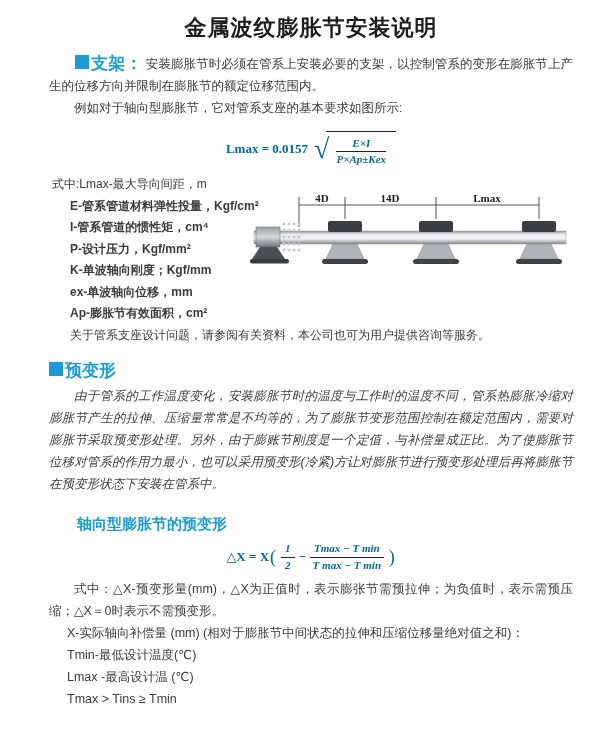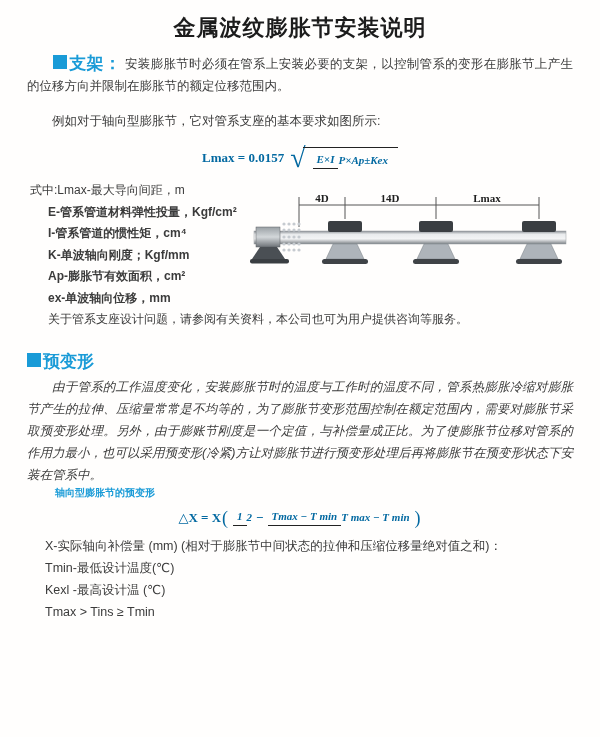--- a/index.html
+++ b/index.html
@@ -4,70 +4,71 @@
 <style>
   html,body{margin:0;padding:0;background:#ffffff;}
   .page{
     position:relative;
     width:600px;height:737px;
     background:#fffefd;
     overflow:hidden;
     font-family:"Liberation Sans","DejaVu Sans",sans-serif;
     color:#3b3b3b;
     box-sizing:border-box;
+    padding-left:22px;
   }
   .doc-title{
     margin:13px 0 10px;
     text-align:center;
     font-size:22px;
     font-weight:bold;
     color:#1c1c1c;
     letter-spacing:1px;
   }
   .para{
     margin:0 27px;
     font-size:12.5px;
     line-height:22px;
     text-align:justify;
   }
-  .indent{text-indent:2em;margin-top:13px;}
+  .indent{text-indent:2em;}
   .sec-head{
     display:inline;
     font-size:17px;
     font-weight:bold;
     vertical-align:-1px;
   }
   .accent{color:#1a9bd7;}
   .sq{
     display:inline-block;
     width:14px;height:14px;
     background:#1a9bd7;
     margin-right:2px;
     vertical-align:-1px;
   }
   .sub-head{
-    font-size:10px;
+    font-size:15px;
     font-weight:bold;
     color:#1a9bd7;
-    margin:0 0 4px 55px;
+    margin:20px 0 4px 55px;
   }
   
   .formula{
     display:flex;
     justify-content:center;
     align-items:center;
     margin:8px 0 6px;
     font-family:"Liberation Serif","DejaVu Serif",serif;
     font-weight:bold;
     color:#0369a1;
     font-size:13px;
   }
   .frac{
     display:inline-flex;
-    flex-direction:row;
+    flex-direction:column;
     text-align:center;
     font-size:11px;
     line-height:1.2;
     margin:0 4px;
     font-style:italic;
   }
   .frac .num{border-bottom:1px solid #222;padding:0 4px 1px;}
   .frac .den{padding-top:1px;}
   .sqrt-sign{font-size:28px;font-weight:400;line-height:1;margin:0 -3px 0 6px;}
   .radicand{border-top:1.2px solid #222;padding:3px 6px 0;}
@@ -103,23 +104,24 @@
       <span class="radicand"><span class="frac">
           <span class="num">E×I</span>
           <span class="den">P×Ap±Kex</span>
         </span></span>
   </div>
 
   <div class="defs">
     <div class="def d0">式中:Lmax-最大导向间距，m</div>
     <div class="def d1">E-管系管道材料弹性投量，Kgf/cm²</div>
     <div class="def d1">I-管系管道的惯性矩，cm⁴</div>
+    <div class="def d1">P-设计压力，Kgf/mm²</div>
     <div class="def d1">K-单波轴向刚度；Kgf/mm</div>
+    <div class="def d1">ex-单波轴向位移，mm</div>
     <div class="def d1">Ap-膨胀节有效面积，cm²</div>
-    <div class="def d1">ex-单波轴向位移，mm</div>
     <div class="def note-line">关于管系支座设计问题，请参阅有关资料，本公司也可为用户提供咨询等服务。</div>
   </div>
 
   <svg class="diagram" width="345" height="100" viewBox="0 0 345 100">
     <defs>
       <linearGradient id="pg" x1="0" y1="0" x2="0" y2="1">
         <stop offset="0" stop-color="#8a8f94"></stop>
         <stop offset="0.25" stop-color="#e9ebed"></stop>
         <stop offset="0.6" stop-color="#f3f4f5"></stop>
         <stop offset="1" stop-color="#7d8287"></stop>
@@ -186,21 +188,21 @@
       <rect x="163" y="66" width="46" height="5" rx="2.5" fill="#3f4347"></rect>
     </g>
     <g>
       <rect x="272" y="28" width="34" height="11" rx="2" fill="#3a3e42"></rect>
       <rect x="281" y="51" width="16" height="4" fill="#b9bec3"></rect>
       <polygon points="277,51 301,51 308,66 270,66" fill="#aeb4ba" stroke="#7a8086" stroke-width="0.5"></polygon>
       <rect x="266" y="66" width="46" height="5" rx="2.5" fill="#3f4347"></rect>
     </g>
   </svg>
 
-  <div class="para" style="margin-top:20px;">
+  <div class="para" style="margin-top:14px;">
     <span class="sq"></span><span class="sec-head accent">预变形</span>
   </div>
   <div class="para indent" style="margin-top:3px;font-style:italic;">由于管系的工作温度变化，安装膨胀节时的温度与工作时的温度不同，管系热膨胀冷缩对膨胀节产生的拉伸、压缩量常常是不均等的，为了膨胀节变形范围控制在额定范围内，需要对膨胀节采取预变形处理。另外，由于膨账节刚度是一个定值，与补偿量成正比。为了使膨胀节位移对管系的作用力最小，也可以采用预变形(冷紧)方让对膨胀节进行预变形处理后再将膨胀节在预变形状态下安装在管系中。</div>
 
   <div class="sub-head">轴向型膨胀节的预变形</div>
 
   <div class="formula">
     <span>△X = X</span>
     <span class="paren">(</span>
     <span class="frac">
@@ -208,21 +210,22 @@
         <span class="den">2</span>
       </span>
     <span>−</span>
     <span class="frac">
         <span class="num">Tmax − T min</span>
         <span class="den">T max − T min</span>
       </span>
     <span class="paren">)</span>
   </div>
 
+  <div class="para indent" style="margin-top:6px;">式中：△X-预变形量(mm)，△X为正值时，表示膨张节需预拉伸；为负值时，表示需预压缩；△X＝0时表示不需预变形。</div>
 
   <div class="tlines">
     <div>X-实际轴向补偿量 (mm) (相对于膨胀节中间状态的拉伸和压缩位移量绝对值之和)：</div>
     <div>Tmin-最低设计温度(℃)</div>
-    <div>Kexl -最高设计温 (℃)</div>
+    <div>Lmax -最高设计温 (℃)</div>
     <div>Tmax &gt; Tins ≥ Tmin</div>
   </div>
 
 </div>
 
 </body></html>

